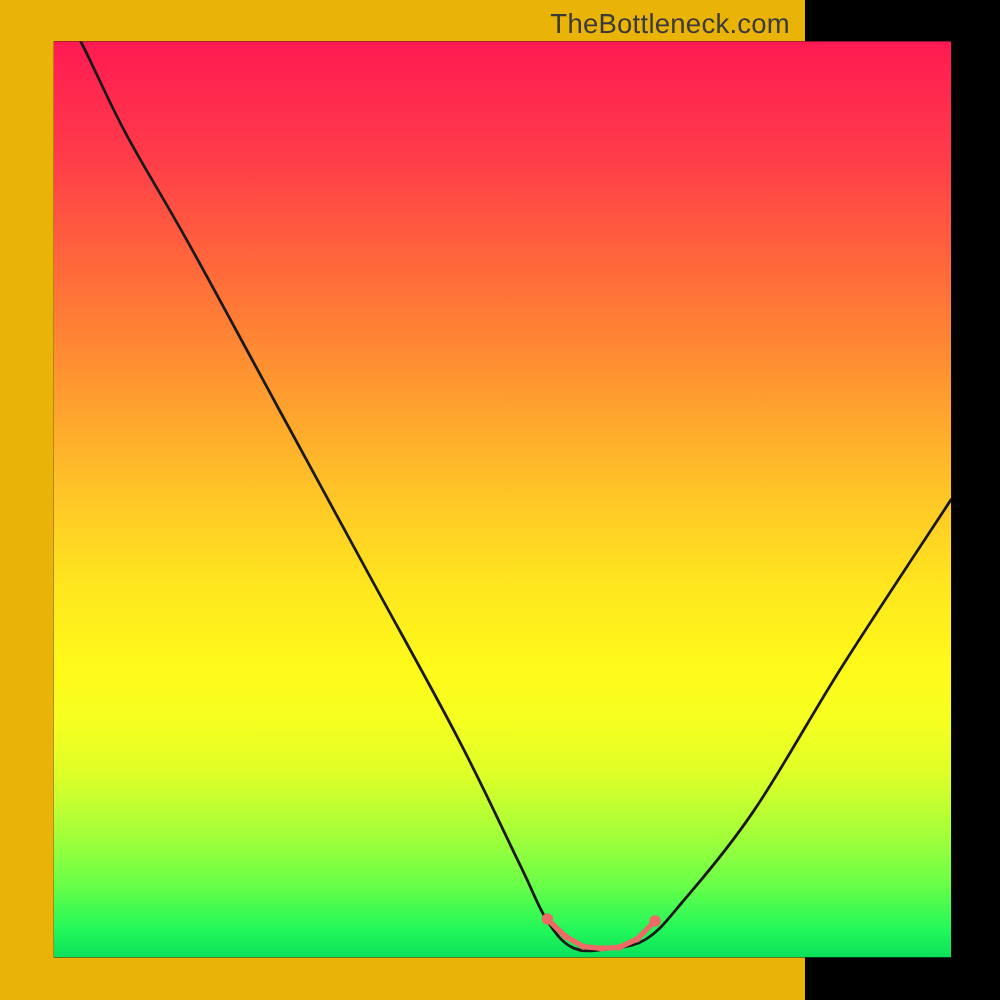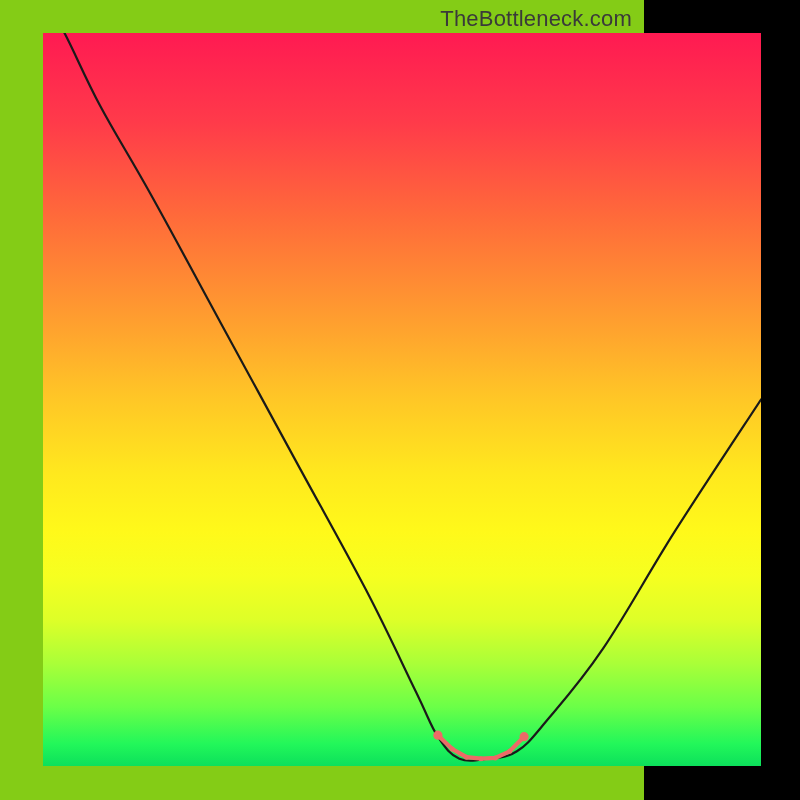--- a/index.html
+++ b/index.html
@@ -8,21 +8,21 @@
     width: 800px;
     height: 800px;
     background: #000;
     overflow: hidden;
     font-family: Arial, Helvetica, sans-serif;
   }
   .frame {
     position: relative;
     width: 644px;
     height: 800px;
-    background: #84cc16;
+    background: #eab308;
   }
   .watermark {
     position: absolute;
     top: 6px;
     right: 12px;
     color: #3a3a3a;
     font-size: 22px;
     font-weight: 500;
     letter-spacing: 0.2px;
     z-index: 30;

